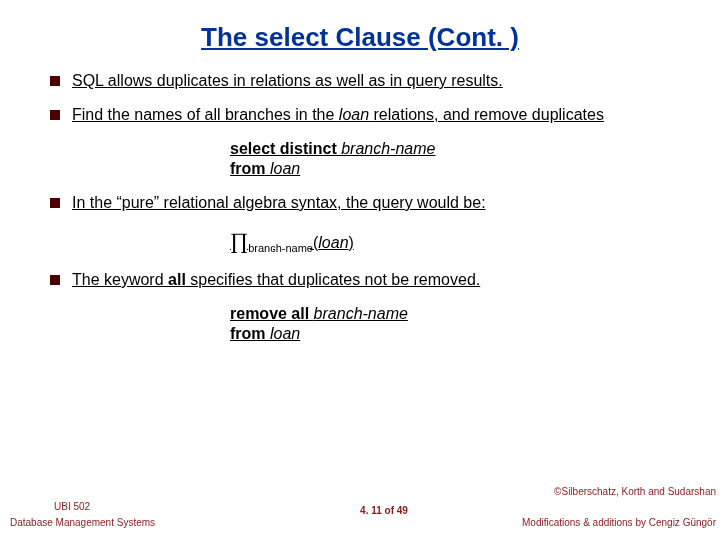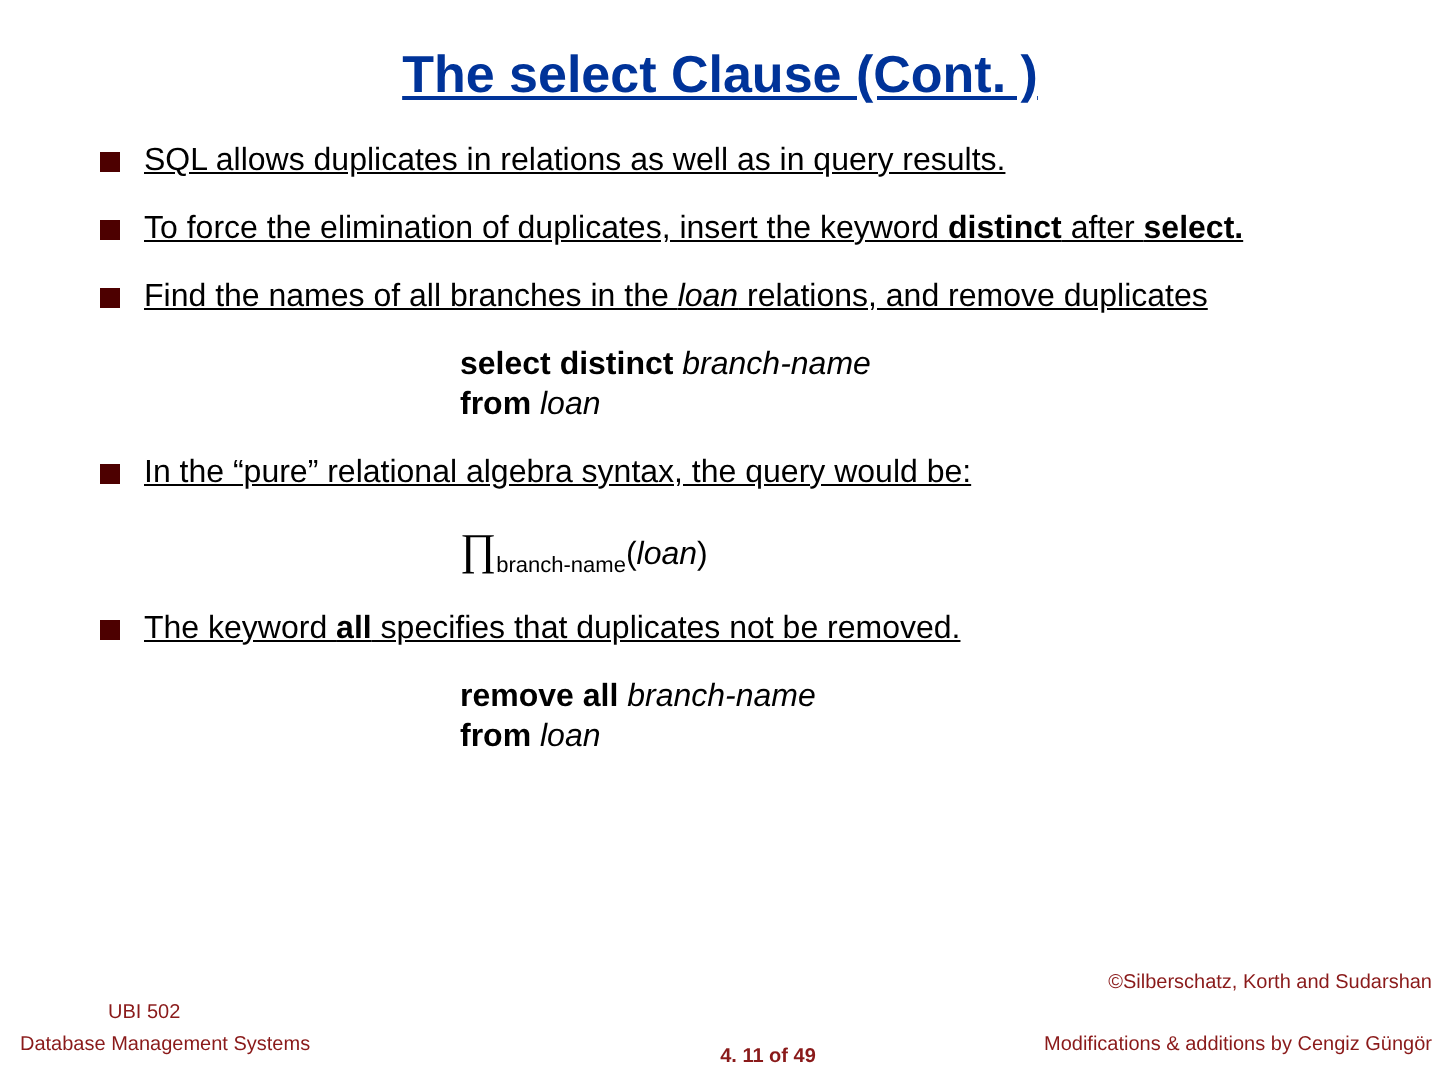--- a/index.html
+++ b/index.html
@@ -46,20 +46,21 @@
     margin-top: 5px;
     margin-right: 12px;
   }
   .btext {
     flex: 1 1 auto;
   }
   .indent {
     margin-left: 180px;
     margin-bottom: 14px;
     font-size: 16px;
+    text-decoration: underline;
   }
   .footer {
     position: absolute;
     bottom: 6px;
     left: 0;
     right: 0;
     font-size: 10px;
     color: #8a1a1a;
   }
   .f-left-top {
@@ -71,21 +72,21 @@
   .f-left-bot {
     position: absolute;
     left: 10px;
     bottom: 6px;
     text-align: center;
   }
   .f-center {
     position: absolute;
     left: 0;
     right: 0;
-    bottom: 0;
+    bottom: 18px;
     text-align: center;
     padding-left: 48px;
   }
   .f-right-top {
     position: absolute;
     right: 4px;
     bottom: 37px;
     text-align: left;
   }
   .f-right-bot {
@@ -110,26 +111,20 @@
 
   <div class="title">The select Clause (Cont. )</div>
 
   <div class="content">
 
     <div class="bullet">
       <div class="sq"></div>
       <div class="btext">SQL allows duplicates in relations as well as in query results.</div>
     </div>
 
-    <div class="bullet">
-      <div class="sq"></div>
-      <div class="btext">
-        <span>To force the elimination of duplicates, insert the keyword </span><b>distinct</b><span> after </span><b>select.</b>
-      </div>
-    </div>
 
     <div class="bullet">
       <div class="sq"></div>
       <div class="btext">
         <span>Find the names of all branches in the </span><i>loan</i><span> relations, and remove duplicates</span>
       </div>
     </div>
 
     <div class="indent">
       <div><b>select distinct </b><i>branch-name</i></div>

